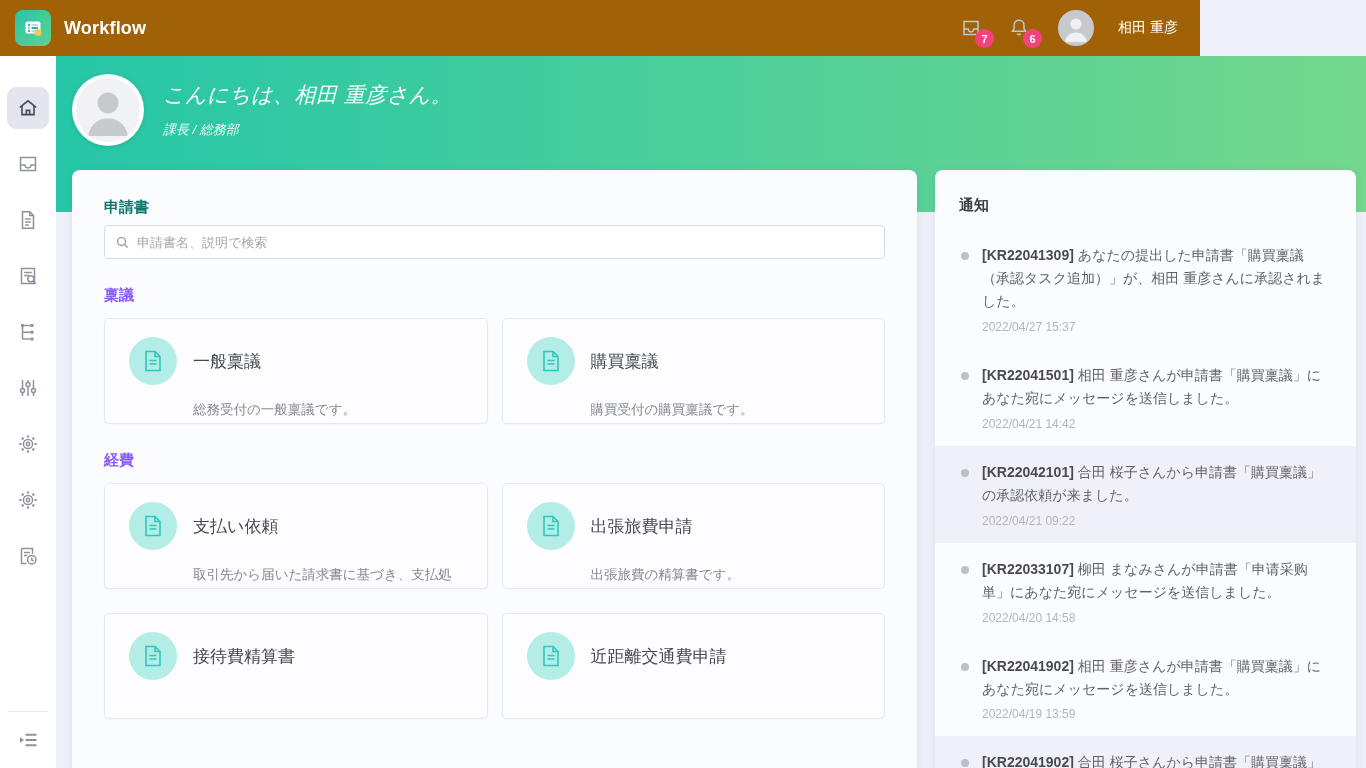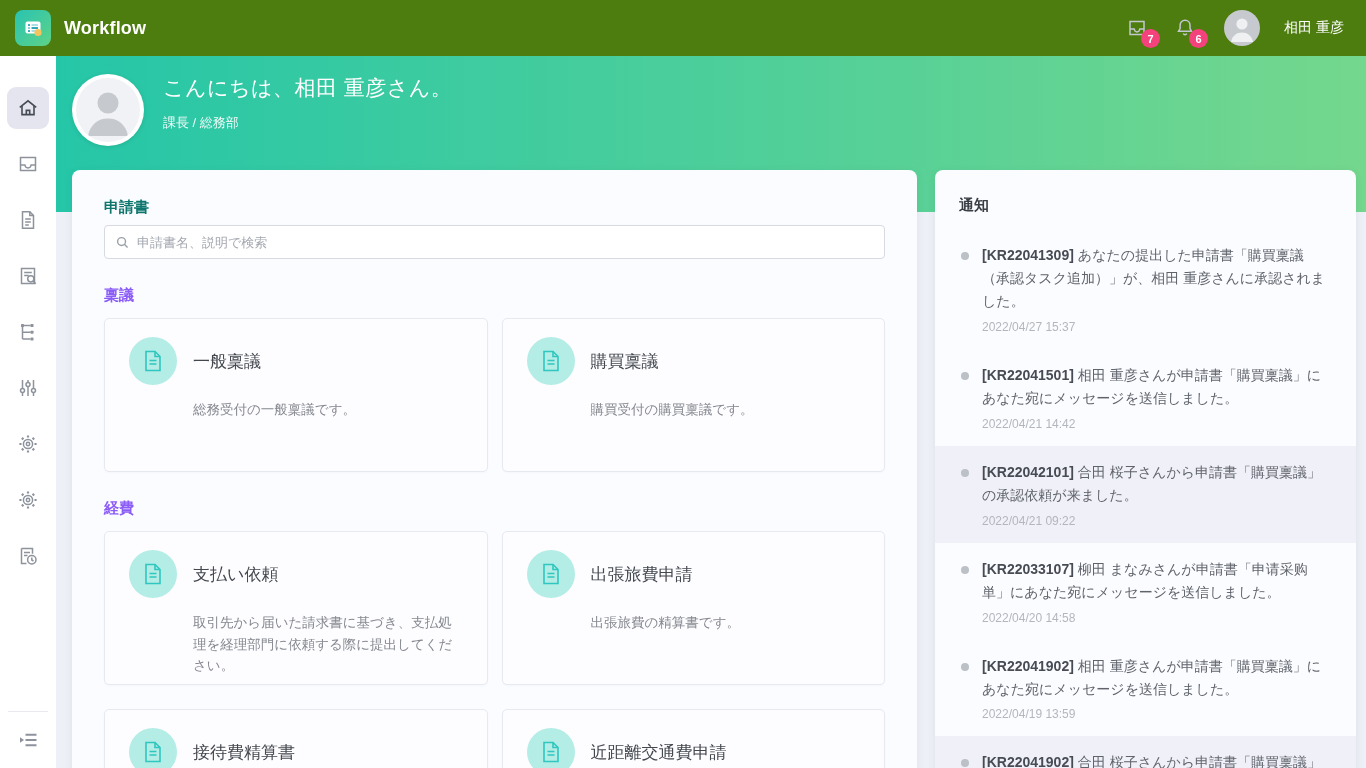--- a/index.html
+++ b/index.html
@@ -7,22 +7,22 @@
   body {
     font-family:"Liberation Sans","DejaVu Sans",sans-serif;
     background:#eef0f7;
     position:relative;
     color:#3a3e45;
   }
   svg { display:block; }
 
   
   .topbar {
-    position:absolute; top:0; left:0; width:1366px; height:56px;
-    background:#4d7c0f; display:flex; align-items:center; z-index:30;
+    position:absolute; top:0; left:0; width:1200px; height:56px;
+    background:#a16207; display:flex; align-items:center; z-index:30;
   }
   .logo {
     width:36px; height:36px; margin-left:15px; border-radius:8px;
     background:linear-gradient(135deg,#29c3b2,#5ed387);
     display:flex; align-items:center; justify-content:center;
   }
   .app-title { color:#fff; font-size:18px; font-weight:bold; margin-left:13px; letter-spacing:.2px; }
   .topbar-right { margin-left:auto; display:flex; align-items:center; gap:14px; padding-right:22px; }
   .icon-btn { position:relative; width:34px; height:34px; display:flex; align-items:center; justify-content:center; cursor:pointer; }
   .icon-btn svg { stroke:#c3c8cf; }
@@ -51,21 +51,21 @@
   }
   .side-item.active svg { stroke:#464b54; }
   .sidebar-bottom { position:absolute; bottom:0; left:0; width:56px; padding-bottom:12px; display:flex; flex-direction:column; align-items:center; }
   .side-divider { width:40px; height:1px; background:#e8eaef; margin-bottom:12px; }
 
   
   .header-band {
     position:absolute; top:56px; left:56px; right:0; height:156px;
     background:linear-gradient(90deg,#25c6a8 0%,#74d78d 100%);
   }
-  .greeting-row { display:flex; align-items:flex-start; padding:18px 0 0 16px; }
+  .greeting-row { display:flex; align-items:center; padding:18px 0 0 16px;font-style:italic; }
   .header-avatar {
     width:72px; height:72px; border-radius:50%; background:#f0f2f5;
     border:4px solid rgba(255,255,255,.95); overflow:hidden; flex:0 0 auto;
     box-shadow:0 1px 4px rgba(0,60,40,.15);
   }
   .greeting-texts { margin-left:19px; }
   .greeting-title { color:#fff; font-size:21px; letter-spacing:.5px; }
   .greeting-sub { color:rgba(255,255,255,.93); font-size:13px; margin-top:12px; }
 
   
@@ -81,21 +81,21 @@
   }
   .search-box svg { stroke:#9aa0a8; flex:0 0 auto; }
   .search-box input {
     border:none; outline:none; flex:1; font-size:13px; margin-left:7px;
     font-family:inherit; color:#3a3e45; background:transparent;
   }
   .search-box input::placeholder { color:#a2a6ae; }
   .section-label { font-size:15px; font-weight:bold; color:#8b5cf6; margin-top:27px; }
   .form-grid { display:grid; grid-template-columns:1fr 1fr; gap:24px 14px; margin-top:13px; }
   .form-card {
-    background:#fdfdff; border:1px solid #e7e9f1; border-radius:5px; height:154px;
+    background:#fdfdff; border:1px solid #e7e9f1; border-radius:5px; height:106px;
     padding:18px 24px 20px; cursor:pointer; box-shadow:0 1px 2px rgba(60,64,90,.03);
     overflow:hidden;
   }
   .form-card-head { display:flex; align-items:center; }
   .form-icon-circle {
     width:48px; height:48px; border-radius:50%; background:#b4ece6; flex:0 0 auto;
     display:flex; align-items:center; justify-content:center;
   }
   .form-title { font-size:17px; color:#43474e; margin-left:16px; }
   .form-desc { font-size:13.5px; color:#85888f; line-height:1.6; margin:14px 0 0 64px; }

